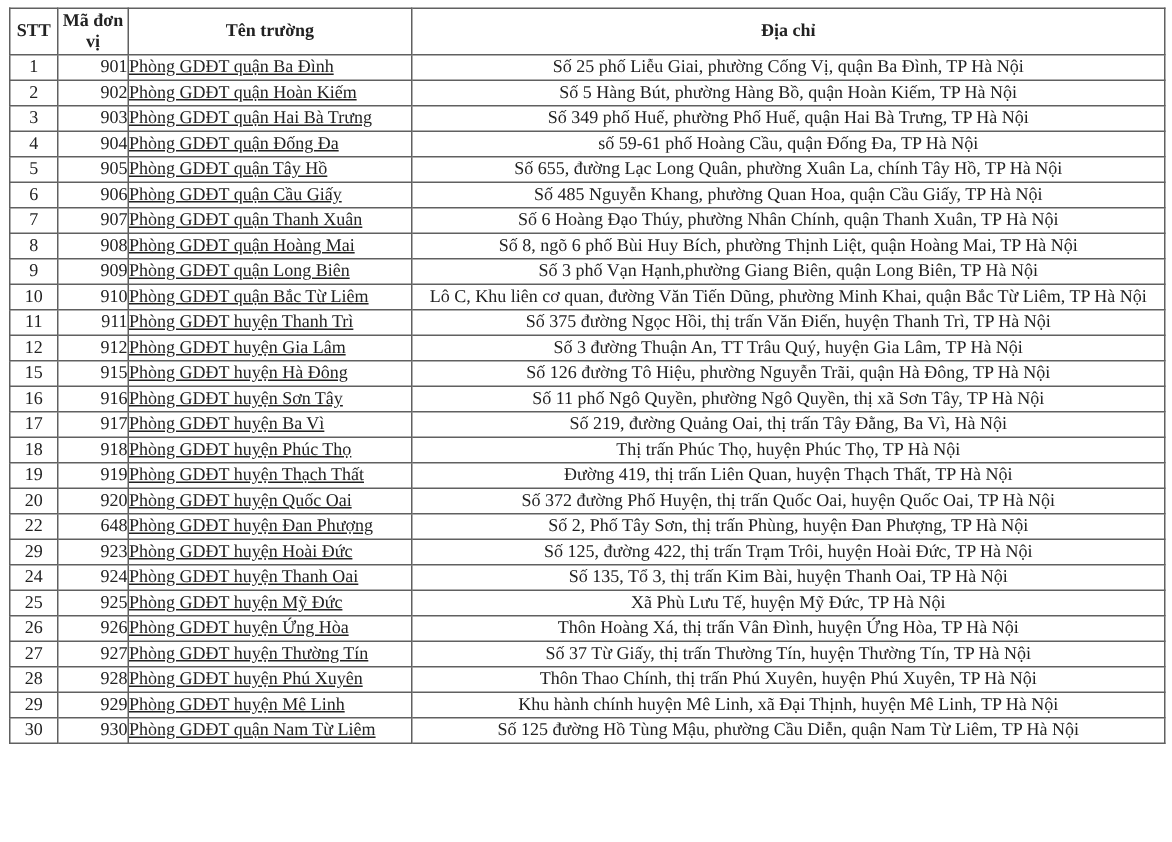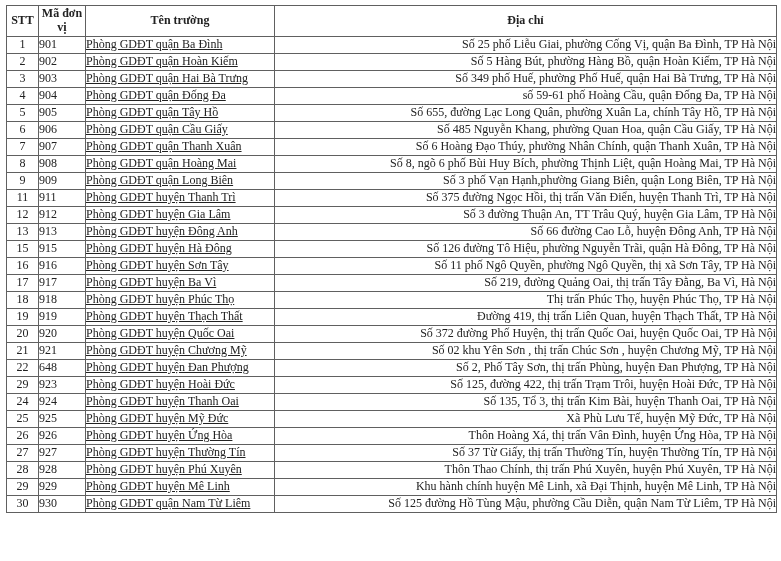--- a/index.html
+++ b/index.html
@@ -43,23 +43,23 @@
   }
   table.directory tbody td {
     height: 17px;
     vertical-align: middle;
   }
   .col-stt   { width: 32px; }
   .col-code  { width: 47px; }
   .col-name  { width: 189px; }
   .col-addr  { width: 502px; }
   td.c-stt  { text-align: center; }
-  td.c-code { text-align: left; }
+  td.c-code { text-align: right; }
   td.c-name { text-align: left; padding-left: 6px; padding-right: 2px; text-decoration: underline; }
-  td.c-addr { text-align: right; padding-left: 5px; padding-right: 2px; }
+  td.c-addr { text-align: center; padding-left: 5px; padding-right: 2px; }
 </style>
 </head>
 <body>
 
 <div class="page">
   <table class="directory">
     <colgroup>
       <col class="col-stt">
       <col class="col-code">
       <col class="col-name">
@@ -122,38 +122,38 @@
     <td class="c-name">Phòng GDĐT quận Hoàng Mai</td>
     <td class="c-addr">Số 8, ngõ 6 phố Bùi Huy Bích, phường Thịnh Liệt, quận Hoàng Mai, TP Hà Nội</td>
   </tr>
         <tr>
     <td class="c-stt">9</td>
     <td class="c-code">909</td>
     <td class="c-name">Phòng GDĐT quận Long Biên</td>
     <td class="c-addr">Số 3 phố Vạn Hạnh,phường Giang Biên, quận Long Biên, TP Hà Nội</td>
   </tr>
         <tr>
+    <td class="c-stt">10</td>
+    <td class="c-code">910</td>
+    <td class="c-name">Phòng GDĐT quận Bắc Từ Liêm</td>
+    <td class="c-addr">Lô C, Khu liên cơ quan, đường Văn Tiến Dũng, phường Minh Khai, quận Bắc Từ Liêm, TP Hà Nội</td>
+  </tr>
+        <tr>
     <td class="c-stt">11</td>
     <td class="c-code">911</td>
     <td class="c-name">Phòng GDĐT huyện Thanh Trì</td>
     <td class="c-addr">Số 375 đường Ngọc Hồi, thị trấn Văn Điển, huyện Thanh Trì, TP Hà Nội</td>
   </tr>
         <tr>
     <td class="c-stt">12</td>
     <td class="c-code">912</td>
     <td class="c-name">Phòng GDĐT huyện Gia Lâm</td>
     <td class="c-addr">Số 3 đường Thuận An, TT Trâu Quý, huyện Gia Lâm, TP Hà Nội</td>
   </tr>
         <tr>
-    <td class="c-stt">13</td>
-    <td class="c-code">913</td>
-    <td class="c-name">Phòng GDĐT huyện Đông Anh</td>
-    <td class="c-addr">Số 66 đường Cao Lỗ, huyện Đông Anh, TP Hà Nội</td>
-  </tr>
-        <tr>
     <td class="c-stt">15</td>
     <td class="c-code">915</td>
     <td class="c-name">Phòng GDĐT huyện Hà Đông</td>
     <td class="c-addr">Số 126 đường Tô Hiệu, phường Nguyễn Trãi, quận Hà Đông, TP Hà Nội</td>
   </tr>
         <tr>
     <td class="c-stt">16</td>
     <td class="c-code">916</td>
     <td class="c-name">Phòng GDĐT huyện Sơn Tây</td>
     <td class="c-addr">Số 11 phố Ngô Quyền, phường Ngô Quyền, thị xã Sơn Tây, TP Hà Nội</td>
@@ -174,26 +174,20 @@
     <td class="c-stt">19</td>
     <td class="c-code">919</td>
     <td class="c-name">Phòng GDĐT huyện Thạch Thất</td>
     <td class="c-addr">Đường 419, thị trấn Liên Quan, huyện Thạch Thất, TP Hà Nội</td>
   </tr>
         <tr>
     <td class="c-stt">20</td>
     <td class="c-code">920</td>
     <td class="c-name">Phòng GDĐT huyện Quốc Oai</td>
     <td class="c-addr">Số 372 đường Phố Huyện, thị trấn Quốc Oai, huyện Quốc Oai, TP Hà Nội</td>
-  </tr>
-        <tr>
-    <td class="c-stt">21</td>
-    <td class="c-code">921</td>
-    <td class="c-name">Phòng GDĐT huyện Chương Mỹ</td>
-    <td class="c-addr">Số 02 khu Yên Sơn , thị trấn Chúc Sơn , huyện Chương Mỹ, TP Hà Nội</td>
   </tr>
         <tr>
     <td class="c-stt">22</td>
     <td class="c-code">648</td>
     <td class="c-name">Phòng GDĐT huyện Đan Phượng</td>
     <td class="c-addr">Số 2, Phố Tây Sơn, thị trấn Phùng, huyện Đan Phượng, TP Hà Nội</td>
   </tr>
         <tr>
     <td class="c-stt">29</td>
     <td class="c-code">923</td>

